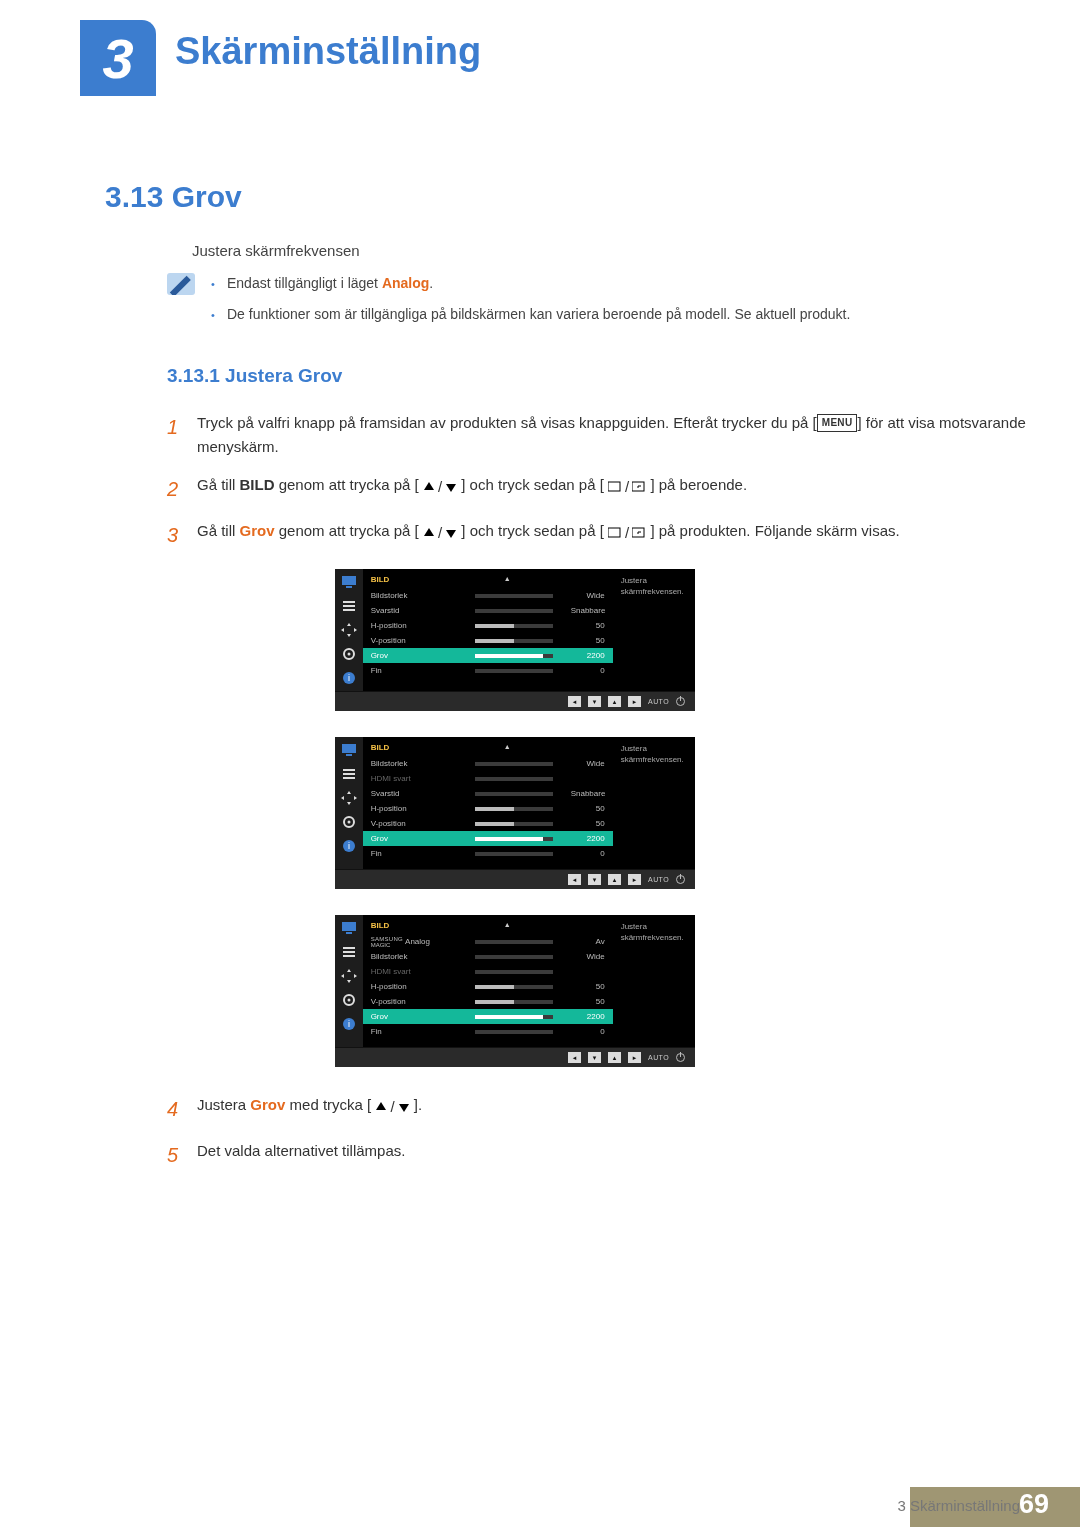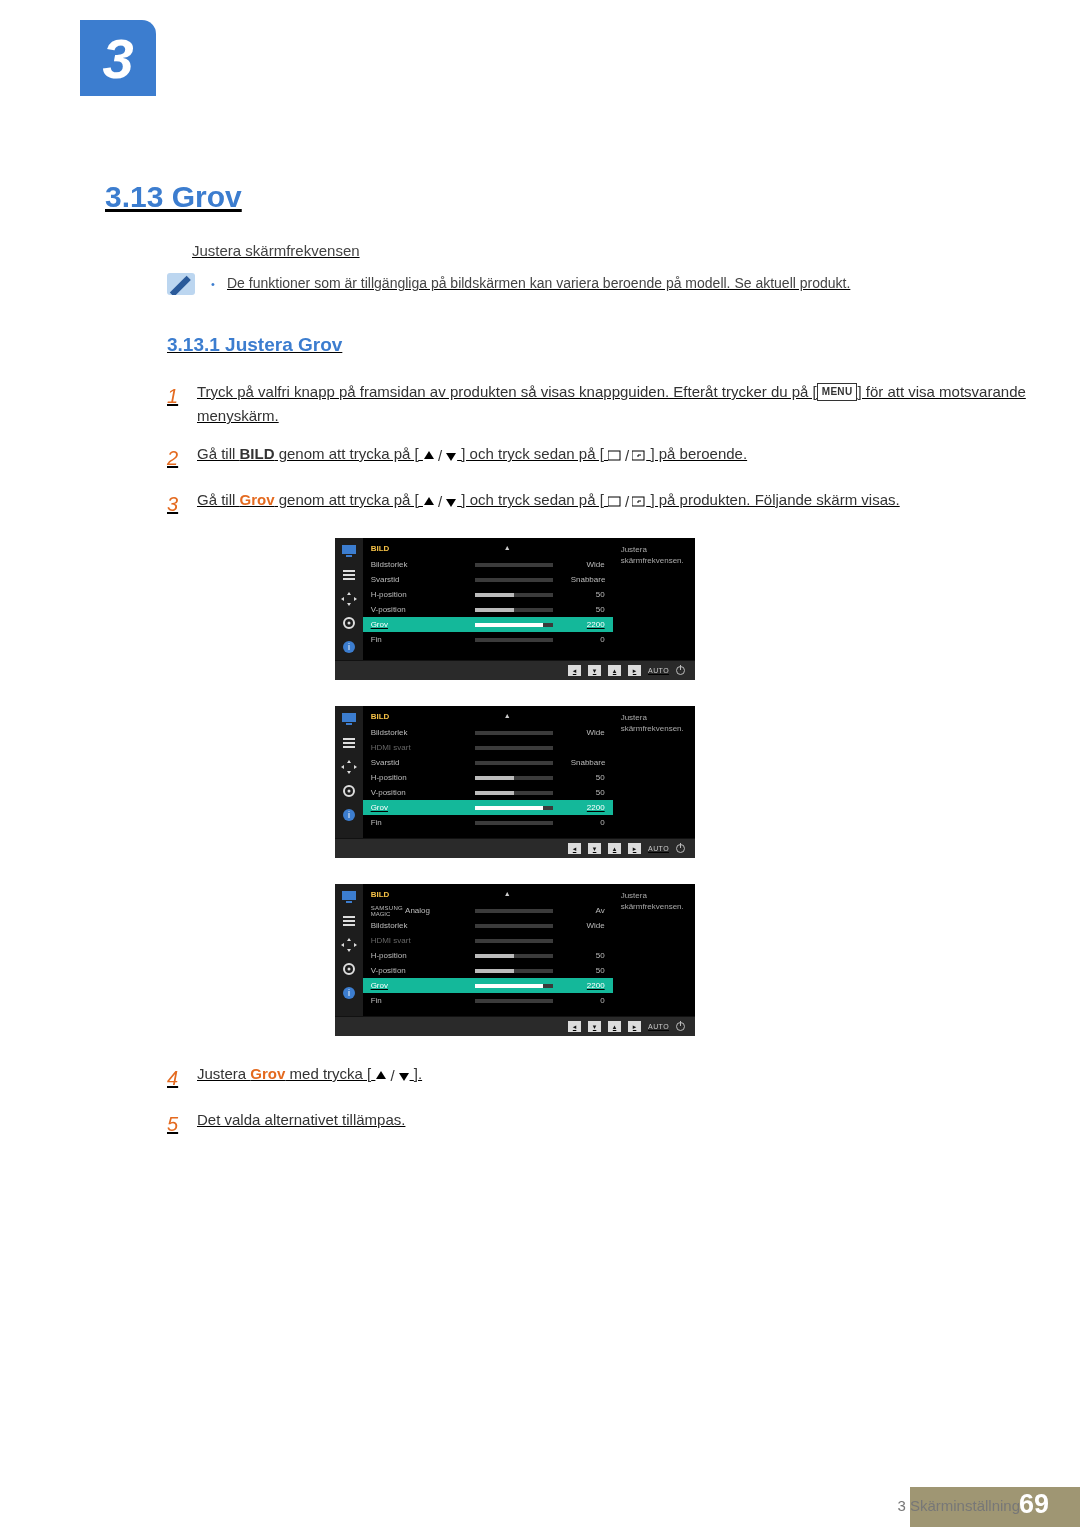--- a/index.html
+++ b/index.html
@@ -4,21 +4,21 @@
 <style>
   * { box-sizing: border-box; margin: 0; padding: 0; }
   body { font-family: Arial, Helvetica, sans-serif; background: #fff; width: 1080px; position: relative; }
 
   .page { width: 1080px; height: 1527px; position: relative; background: #fff; }
 
   .header { position: relative; height: 120px; }
   .chapter-badge { position: absolute; top: 20px; left: 80px; width: 76px; height: 76px; background: #3c7dcf; border-top-right-radius: 14px; color: #fff; display: flex; align-items: center; justify-content: center; font-size: 56px; font-style: italic; font-weight: 700; }
   .chapter-title { position: absolute; top: 30px; left: 175px; font-size: 38px; color: #3c7dcf; font-weight: 700; }
 
-  .section { padding: 60px 47px 0 105px; text-decoration: underline; }
+  .section { padding: 60px 47px 0 105px; }
   .h1 { color: #3c7dcf; font-size: 30px; font-weight: 700; margin-bottom: 28px; }
   .intro { font-size: 15px; color: #444; margin: 18px 0 14px 87px; }
 
   .note-block { display: flex; gap: 16px; margin-left: 62px; margin-bottom: 30px; }
   .note-icon { width: 28px; height: 22px; background: #bcd6f0; display: flex; align-items: center; justify-content: center; color: #2a5a9a; font-size: 13px; font-style: italic; border-radius: 3px; flex-shrink: 0; }
   .note-list { list-style: none; }
   .note-list li { font-size: 14px; color: #444; padding-left: 16px; position: relative; margin-bottom: 10px; line-height: 1.5; }
   .note-list li::before { content: "•"; position: absolute; left: 0; color: #3c7dcf; font-size: 11px; top: 3px; }
   .accent { color: #e46a1f; font-weight: 700; }
 
@@ -71,33 +71,37 @@
   .footer .ftext { position: absolute; right: 60px; top: 10px; font-size: 15px; color: #777; }
   .footer .pageno { position: absolute; right: 21px; top: 2px; width: 50px; text-align: center; font-size: 27px; font-weight: 700; color: #fff; }
 </style>
 </head>
 <body>
 
 <div class="page">
 
   <div class="header">
     <div class="chapter-badge">3</div>
+    <div class="chapter-title">Skärminställning</div>
   </div>
 
   <div class="section">
     <div class="h1">3.13  Grov</div>
     <div class="intro">Justera skärmfrekvensen</div>
 
     <div class="note-block">
       <div class="note-icon">
         <svg viewBox="0 0 20 16">
             <path d="M2 14 L14 2 L17 5 L5 17 Z" fill="#2a5a9a"></path>
           </svg>
       </div>
       <ul class="note-list">
+        <li>
+          <span>Endast tillgängligt i läget </span><span class="accent">Analog</span><span>.</span>
+        </li>
         <li>De funktioner som är tillgängliga på bildskärmen kan variera beroende på modell. Se aktuell produkt.</li>
       </ul>
     </div>
 
     <div class="h2">3.13.1  Justera Grov</div>
 
     <ol class="steps">
       <li>
         <span class="step-num">1</span>
         <span>

